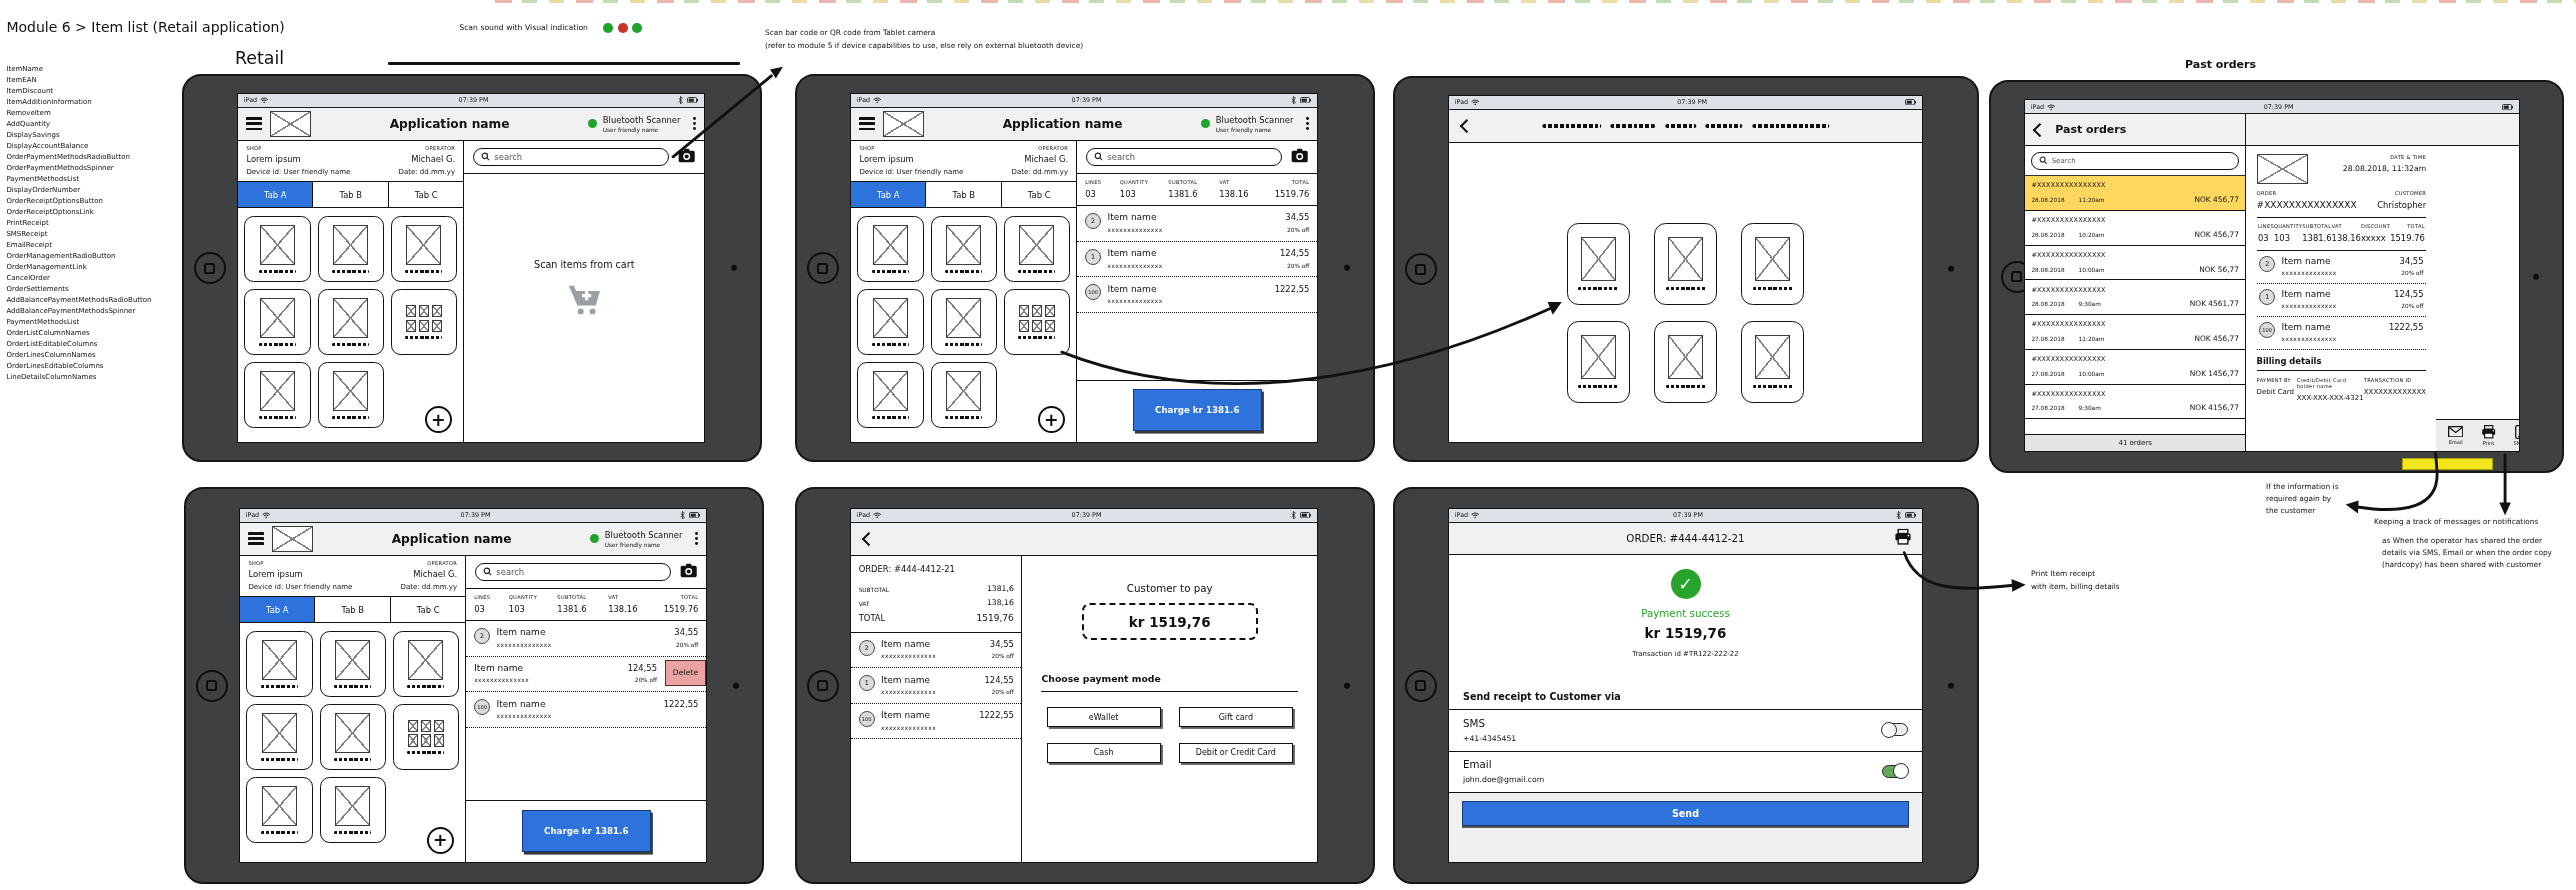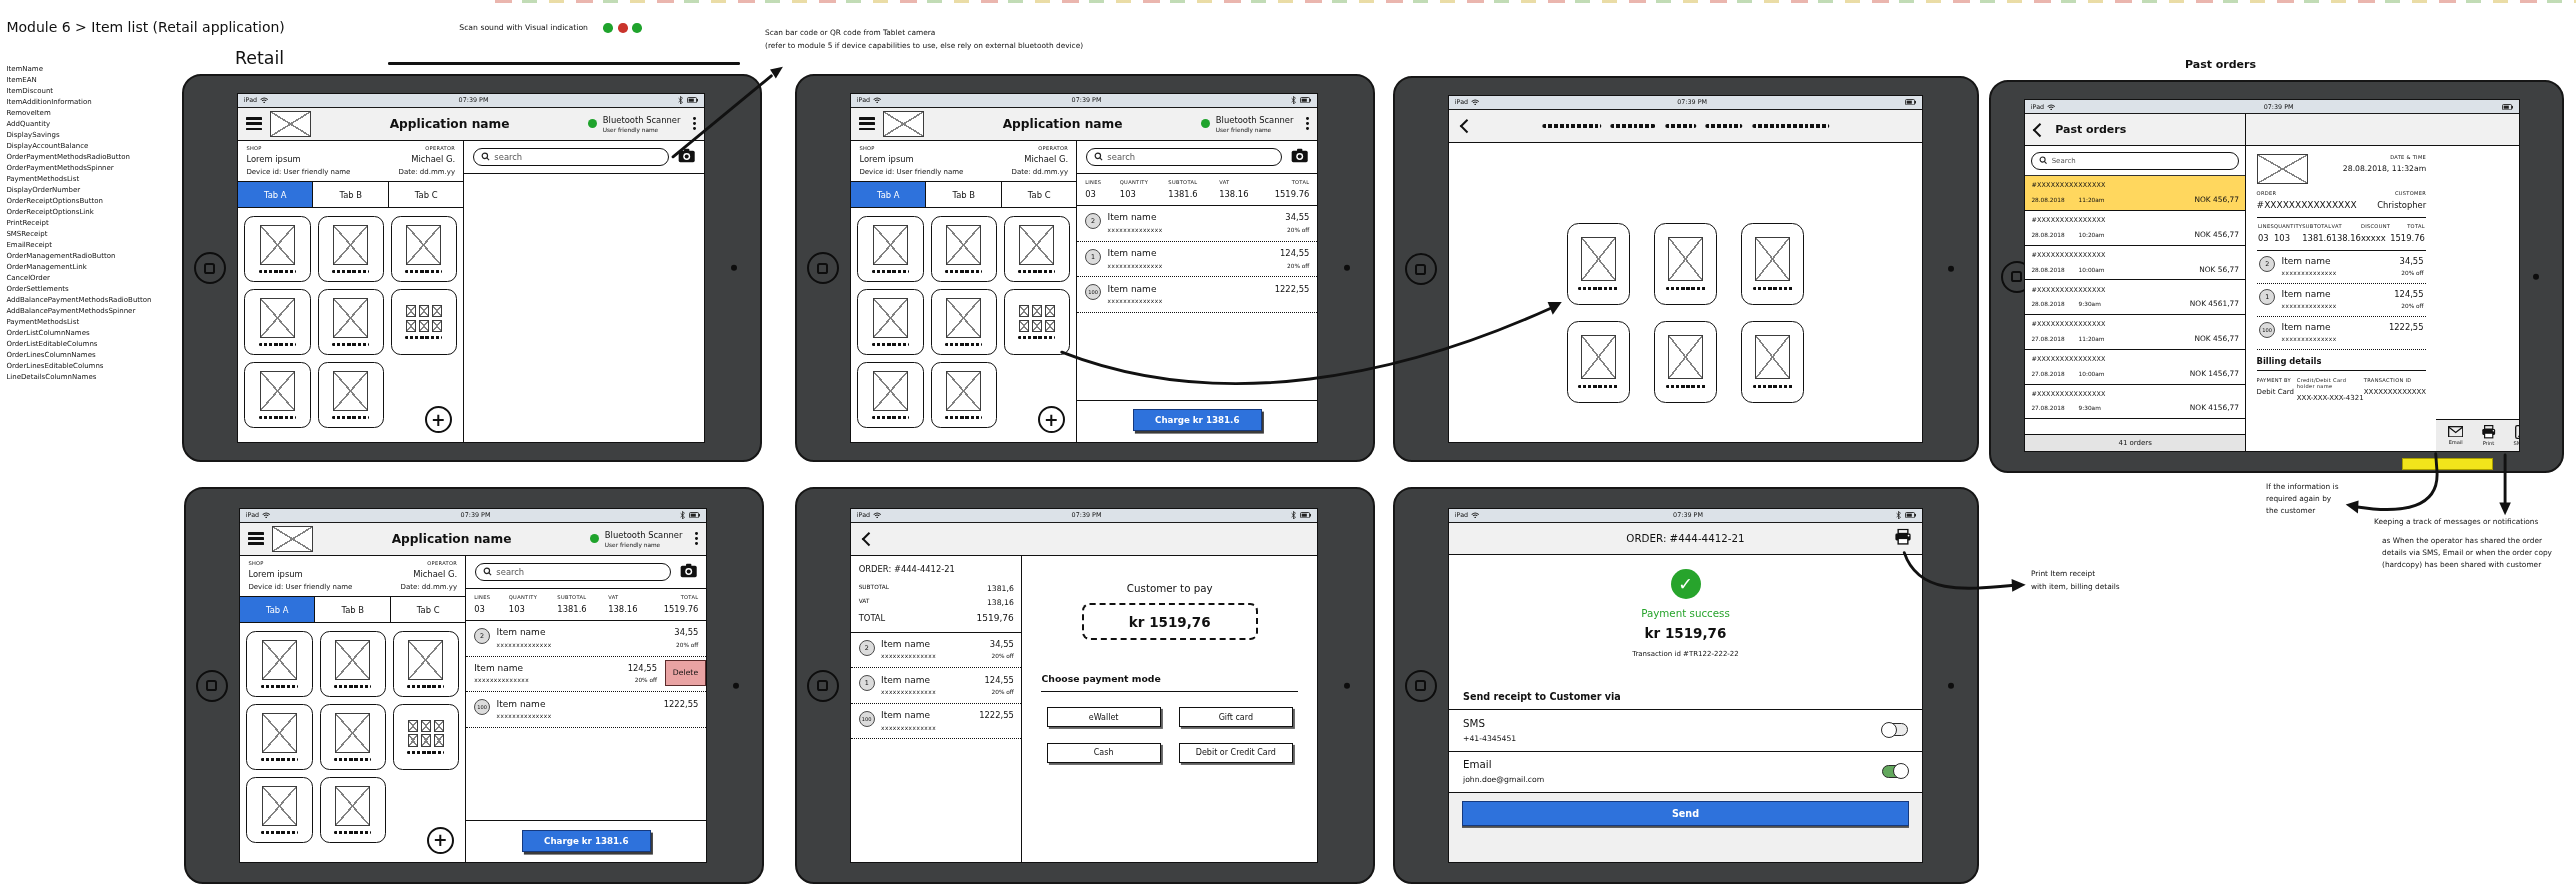--- a/index.html
+++ b/index.html
@@ -104,21 +104,21 @@
   .cname{flex:1;min-width:0}
   .cname .n{font-size:9px}
   .cname .d{font-size:5.8px;margin-top:4.5px;letter-spacing:0.5px}
   .cprice{text-align:right;flex:0 0 auto}
   .cprice .p{font-size:8.4px}
   .cprice .off{font-size:5.8px;margin-top:4.5px}
   .crow.del{padding-right:49px}
   .delbox{position:absolute;right:0;top:3.2px;bottom:5.1px;width:41px;background:#E9A3A3;border:1.3px solid #5a2b2b;display:flex;align-items:center;justify-content:center;font-size:7.7px}
 
   .chargezone{border-top:1.6px solid #111;padding:8.4px 0 10.3px;display:flex;justify-content:center;flex:0 0 auto}
-  .bluebtn{background:#2E72DC;color:#fff;border:1.3px solid #15397e;box-shadow:1.9px 2.6px 0 rgba(10,10,10,.8);font-size:8.7px;font-family:inherit;font-weight:bold;padding:5px 0;width:129px;text-align:center}
+  .bluebtn{background:#2E72DC;color:#fff;border:1.3px solid #15397e;box-shadow:1.9px 2.6px 0 rgba(10,10,10,.8);font-size:8.7px;font-family:inherit;font-weight:bold;padding:15px 0;width:129px;text-align:center}
 
   
   .plainhead{height:33px;background:#F1F1F1;border-bottom:1.9px solid #111;display:flex;align-items:center;padding:0 13px;flex:0 0 auto;position:relative}
   .chev{width:9.6px;height:9.6px;border-left:2.9px solid #111;border-bottom:2.9px solid #111;transform:rotate(45deg);flex:0 0 auto}
   .t3squig{position:absolute;left:50%;transform:translateX(-50%);display:flex;gap:9.6px}
   .t3squig i{display:block;height:3.9px;background:repeating-linear-gradient(90deg,#111 0 3.9px,transparent 3.9px 5.8px);border-radius:1.9px}
 
   .t3body{flex:1;display:flex;flex-direction:column;align-items:center;gap:16px;padding-top:80px}
   .t3row{display:flex;gap:24.4px}
   .tile3{width:63px;height:82px;border:1.6px solid #111;border-radius:11.6px;display:flex;flex-direction:column;align-items:center;justify-content:center;gap:5.8px;background:#fff}
@@ -155,21 +155,21 @@
   .bc .v{font-size:7px}
   .bc1{flex:.9}.bc2{flex:1.5}.bc3{flex:1.1}
   .iconbar{margin-top:auto;background:#ECECEC;border-top:1.3px solid #111;height:32px;display:flex;align-items:center;justify-content:flex-end;gap:17.4px;padding:0 11.6px;flex:0 0 auto}
   .icn{display:flex;flex-direction:column;align-items:center;gap:1.9px;font-size:5.1px}
 
   
   .lpane6{width:36.8%;border-right:1.9px solid #111;display:flex;flex-direction:column}
   .l6c{padding:8.4px 7.7px 0}
   .ordnum{font-size:8.4px}
   .trows{margin-top:9.6px}
-  .trow{display:flex;justify-content:space-between;align-items:flex-start;margin-bottom:5.8px}
+  .trow{display:flex;justify-content:space-between;align-items:flex-end;margin-bottom:5.8px}
   .trow .l{font-size:5.8px}
   .trow .v{font-size:7.7px}
   .trow.big .l{font-size:8.4px}
   .trow.big .v{font-size:9px}
   .l6hr{border-top:1.6px solid #111;margin-top:2.6px}
   .rpane6{flex:1;display:flex;flex-direction:column;align-items:center;padding:26px 19px 0;min-width:0}
   .paytitle{font-size:10.3px}
   .paybox{margin-top:9.6px;border:2.2px dashed #111;border-radius:7.7px;padding:8.4px 45px;font-size:13.5px;font-weight:bold}
   .choose{align-self:stretch;margin-top:33px;font-size:9.3px;font-weight:bold;border-bottom:1.6px solid #111;padding-bottom:7px}
   .paygrid{margin-top:15.4px;display:grid;grid-template-columns:1fr 1fr;gap:15.4px 18px;align-self:stretch;padding:0 5.1px}
@@ -410,20 +410,29 @@
                     <circle cx="6" cy="6" r="4.2" fill="none" stroke="#222" stroke-width="1.8"></circle>
                     <line x1="9.2" y1="9.2" x2="12.6" y2="12.6" stroke="#222" stroke-width="1.8"></line>
                   </svg></span>
               <input placeholder="search" style="">
             </span>
             <span><svg width="17.4" height="15" viewBox="0 0 26 22">
                   <rect x="1" y="4" width="24" height="17" rx="2.5" fill="#111"></rect>
                   <rect x="9" y="1" width="8" height="5" rx="1.5" fill="#111"></rect>
                   <circle cx="13" cy="12.5" r="5.2" fill="#fff"></circle>
                   <circle cx="13" cy="12.5" r="3" fill="#111"></circle>
+                </svg></span>
+          </div>
+          <div class="scanempty">
+            <div class="scantext">Scan items from cart</div>
+            <span><svg width="36" height="33" viewBox="0 0 54 50">
+                  <path d="M4 4 h8 l3 8 h36 l-6 22 H17 Z" fill="#9aa0a6"></path>
+                  <circle cx="22" cy="43" r="4.5" fill="#9aa0a6"></circle>
+                  <circle cx="40" cy="43" r="4.5" fill="#9aa0a6"></circle>
+                  <path d="M31 12 v14 M24 19 h14" stroke="#fff" stroke-width="5"></path>
                 </svg></span>
           </div>
         </div>
       </div>
     </div>
   </div>
 
   <div class="tablet" id="t2" style="left:795px;top:74px;width:580px;height:388px">
     <div class="home">
         <div class="home-sq"></div>

